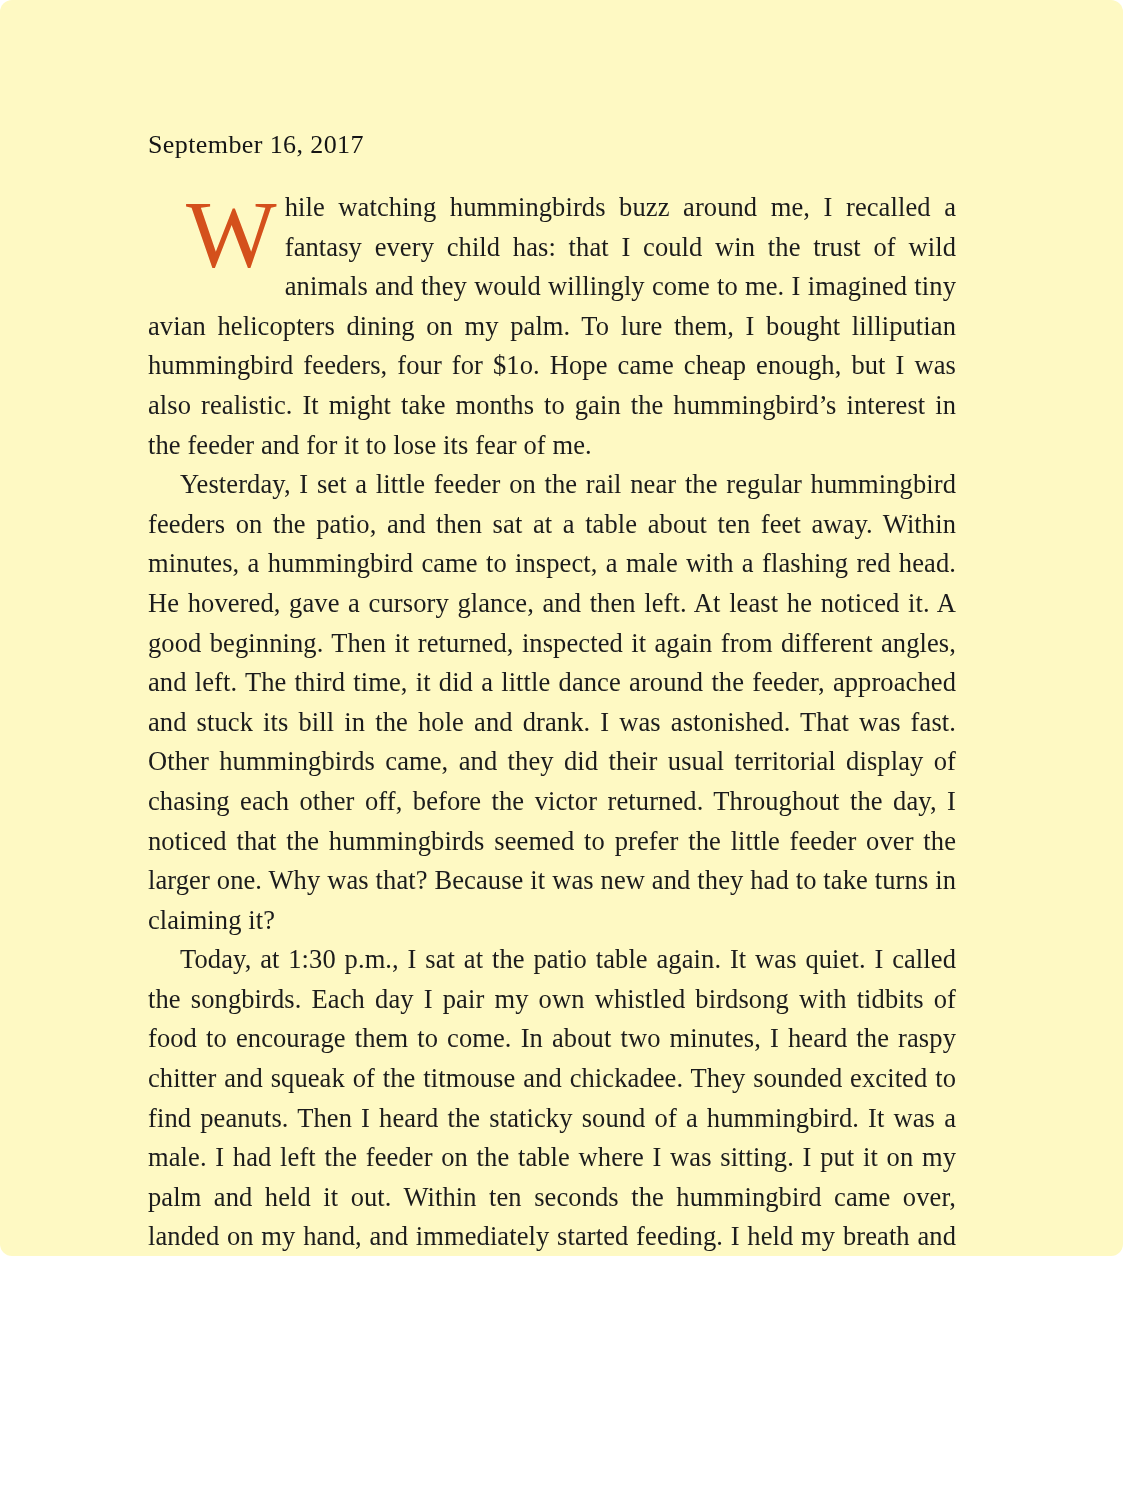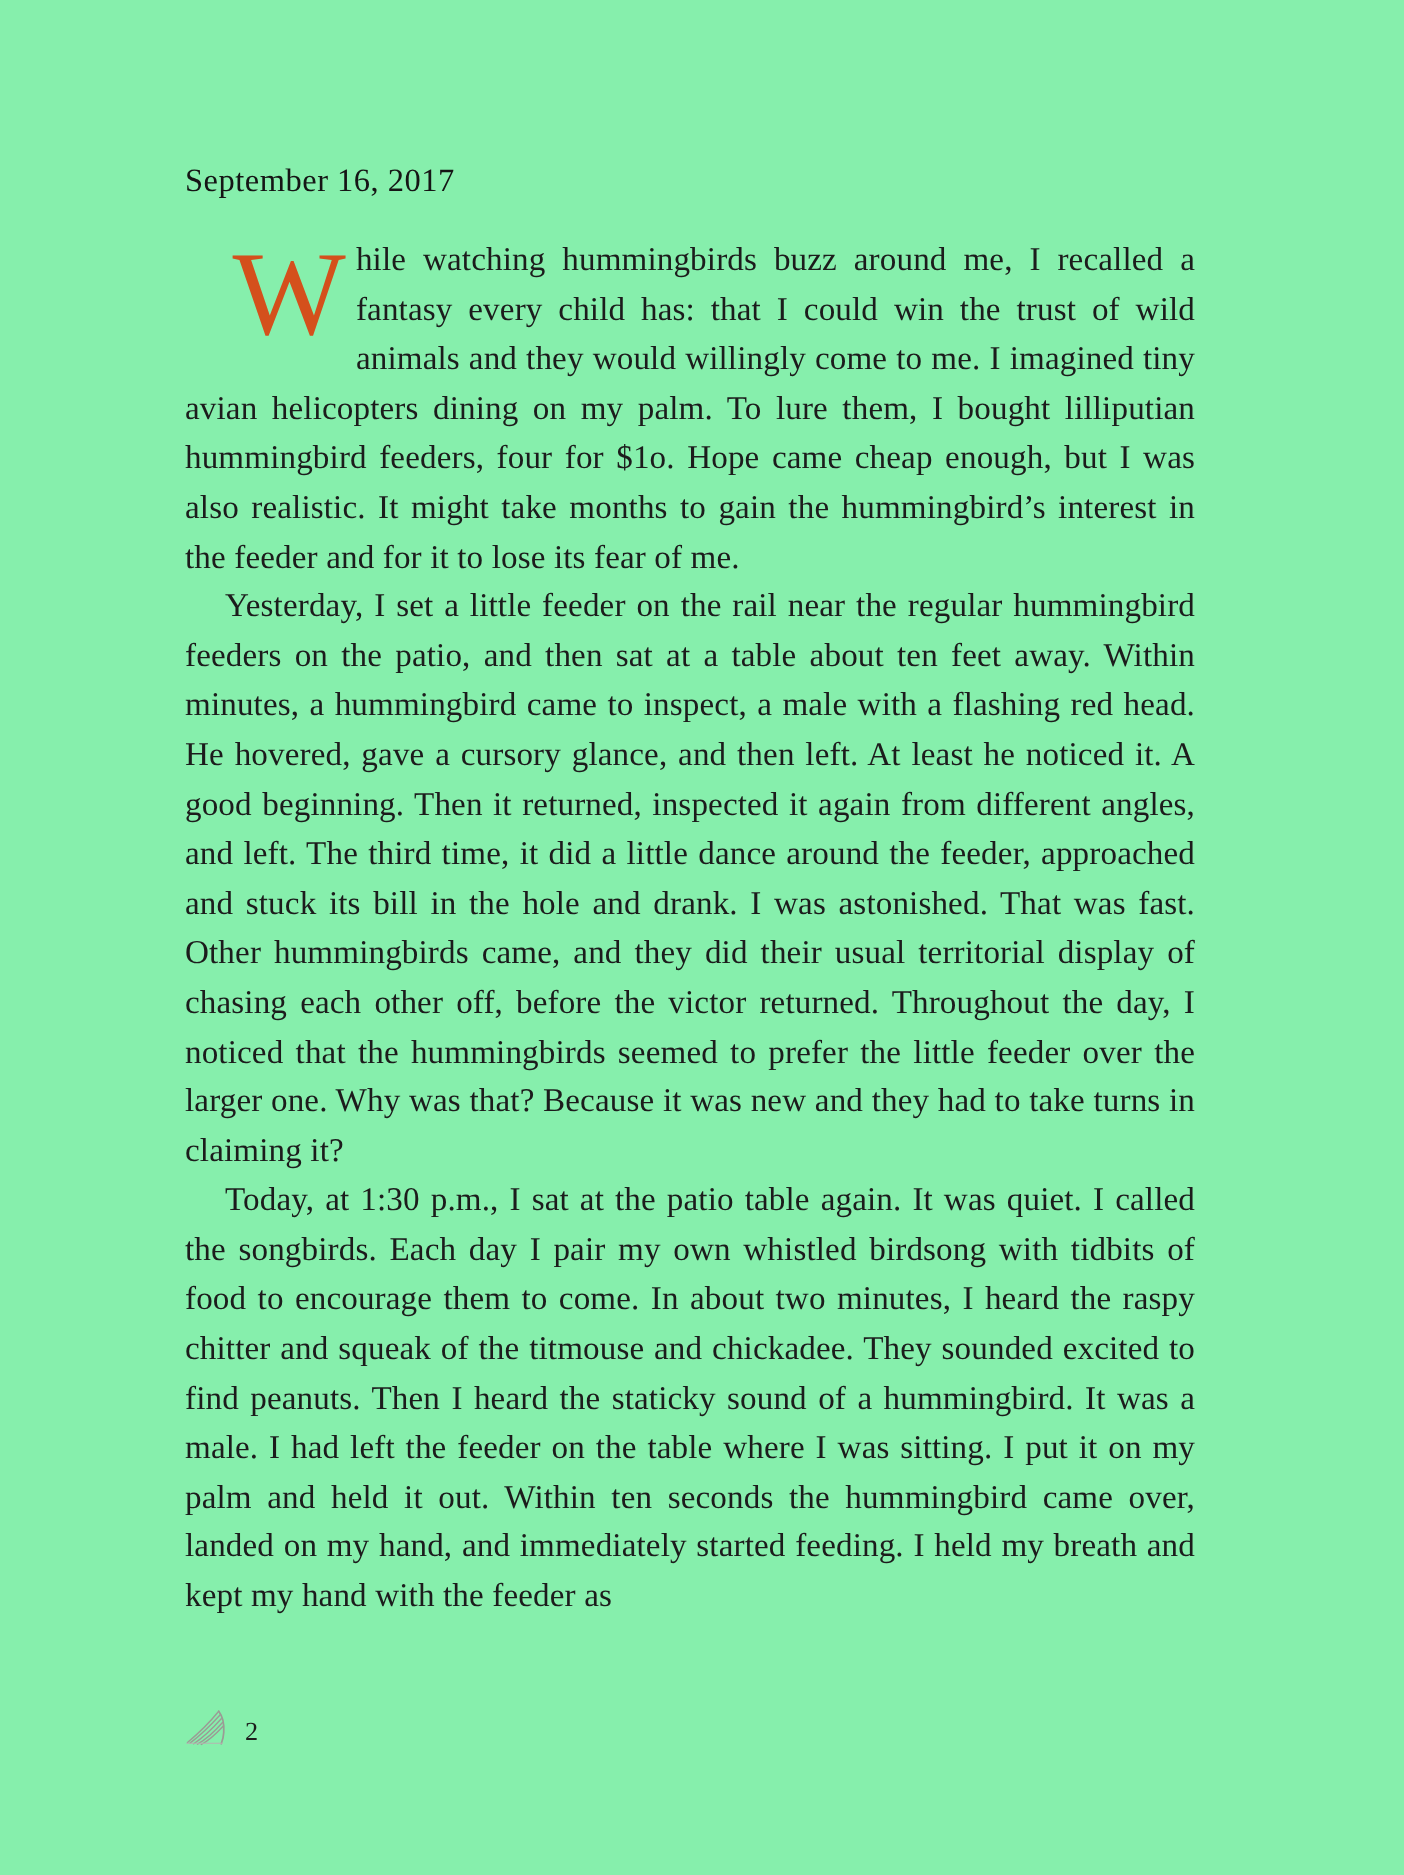--- a/index.html
+++ b/index.html
@@ -3,25 +3,26 @@
 <meta charset="utf-8">
 <style>
   html, body {
     margin: 0;
     padding: 0;
     background: #ffffff;
   }
   .page {
     position: relative;
     width: 1123px;
-    height: 1500px;
-    background: #86efac;
+    height: 1256px;
+    background: #fef9c3;
     overflow: hidden;
     font-family: "Liberation Serif", "DejaVu Serif", serif;
     color: #1a1a1a;
+    border-radius: 12px;
   }
 
   .content {
     position: absolute;
     left: 148px;
     top: 128px;
     width: 808px;
   }
 
   .entry-date {

